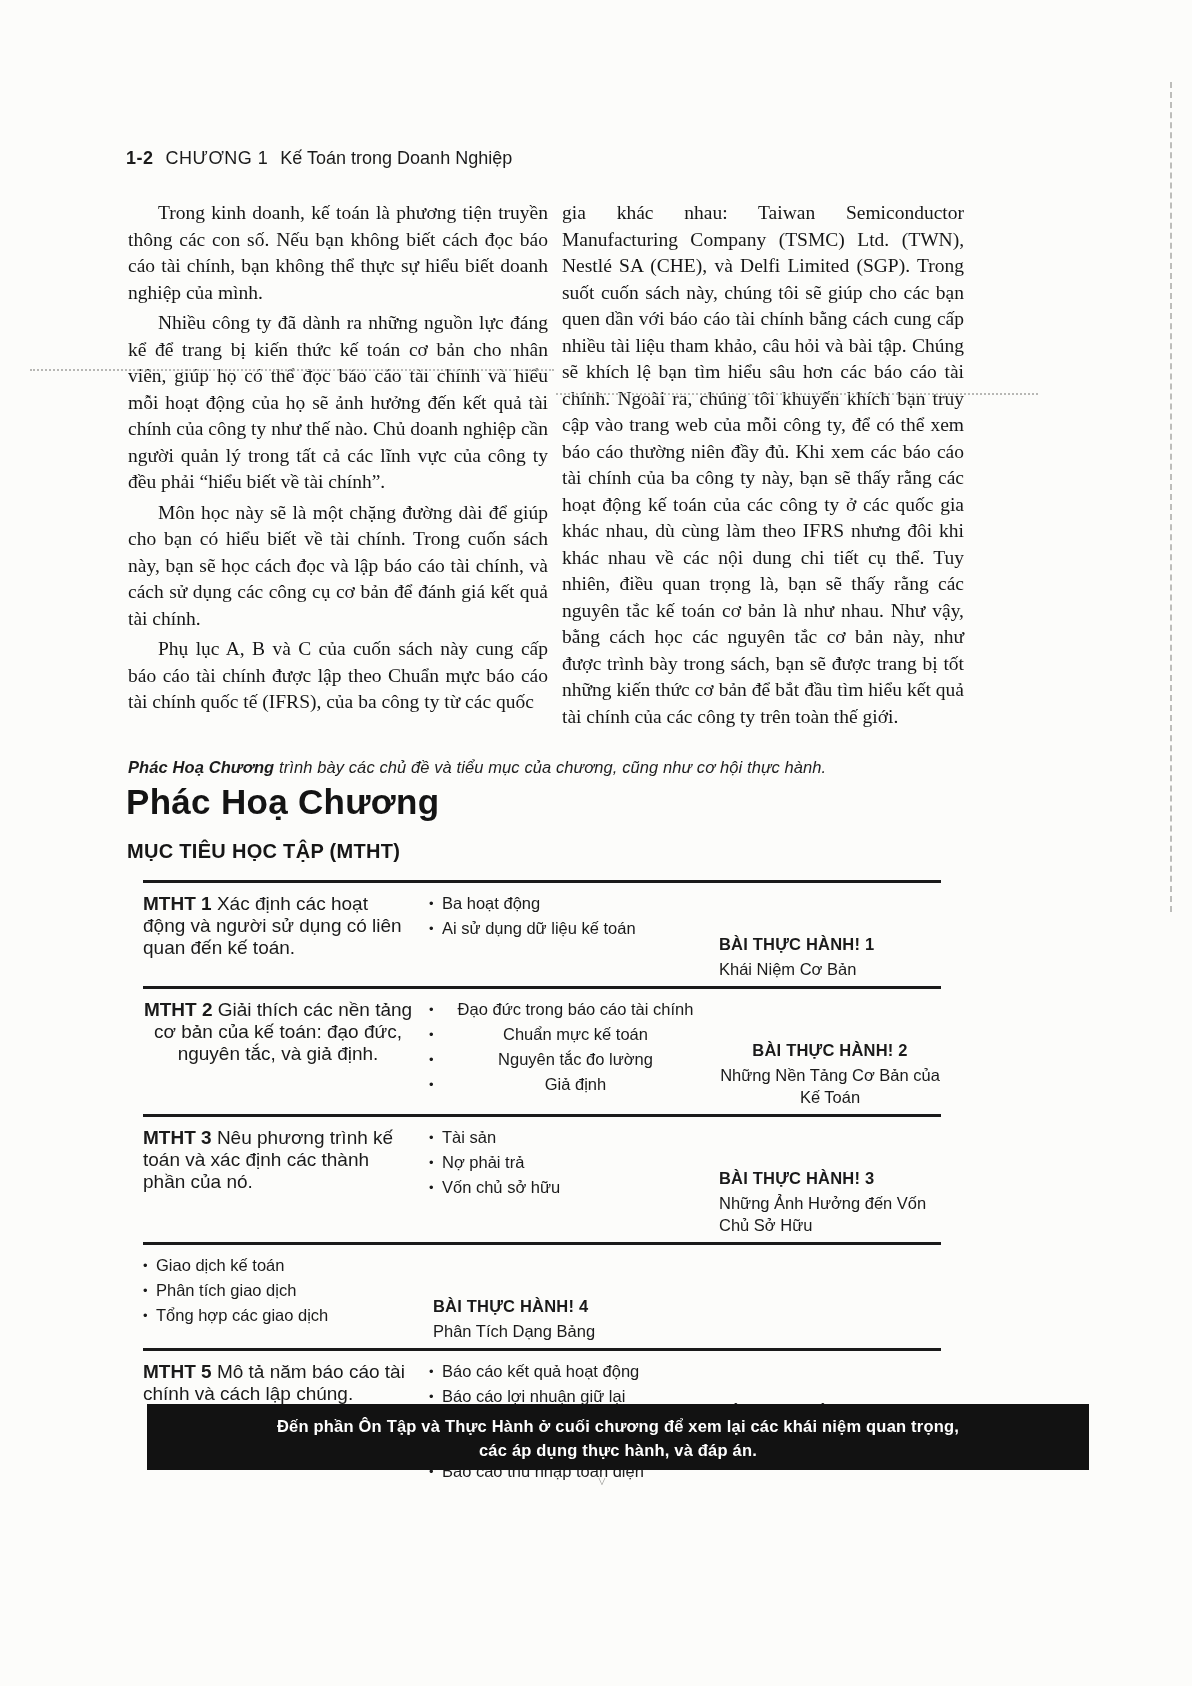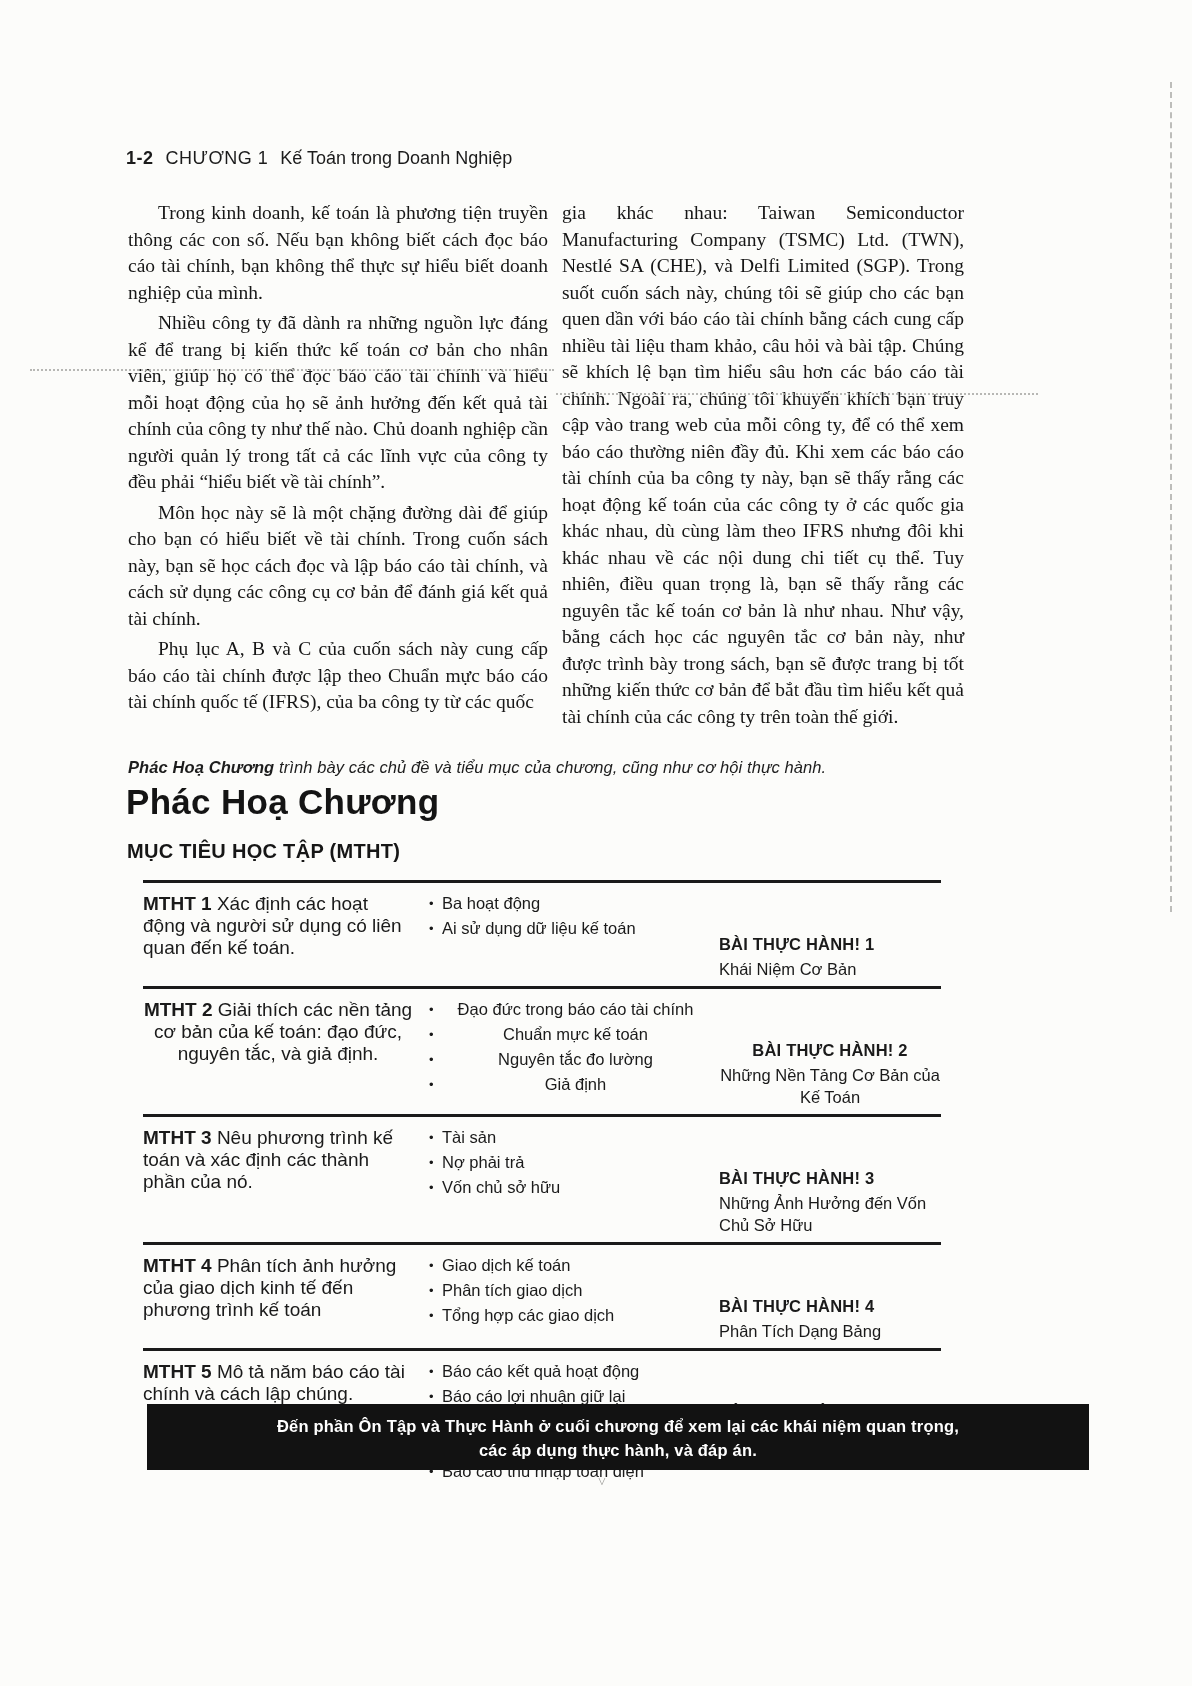--- a/index.html
+++ b/index.html
@@ -185,24 +185,20 @@
   <li>Vốn chủ sở hữu</li>
 </ul>
     </div>
     <div class="t-col3">
       <div class="practice-label">BÀI THỰC HÀNH! 3</div>
       <div class="practice-title">Những Ảnh Hưởng đến Vốn Chủ Sở Hữu</div>
     </div>
   </div>
 
   <div class="t-row">
-    <div class="t-col1">
-      <span class="mtht-id">MTHT 4</span>
-      <span>Phân tích ảnh hưởng của giao dịch kinh tế đến phương trình kế toán</span>
-    </div>
     <div class="t-col2">
       <ul>
   <li>Giao dịch kế toán</li>
 
   <li>Phân tích giao dịch</li>
 
   <li>Tổng hợp các giao dịch</li>
 </ul>
     </div>
     <div class="t-col3">

